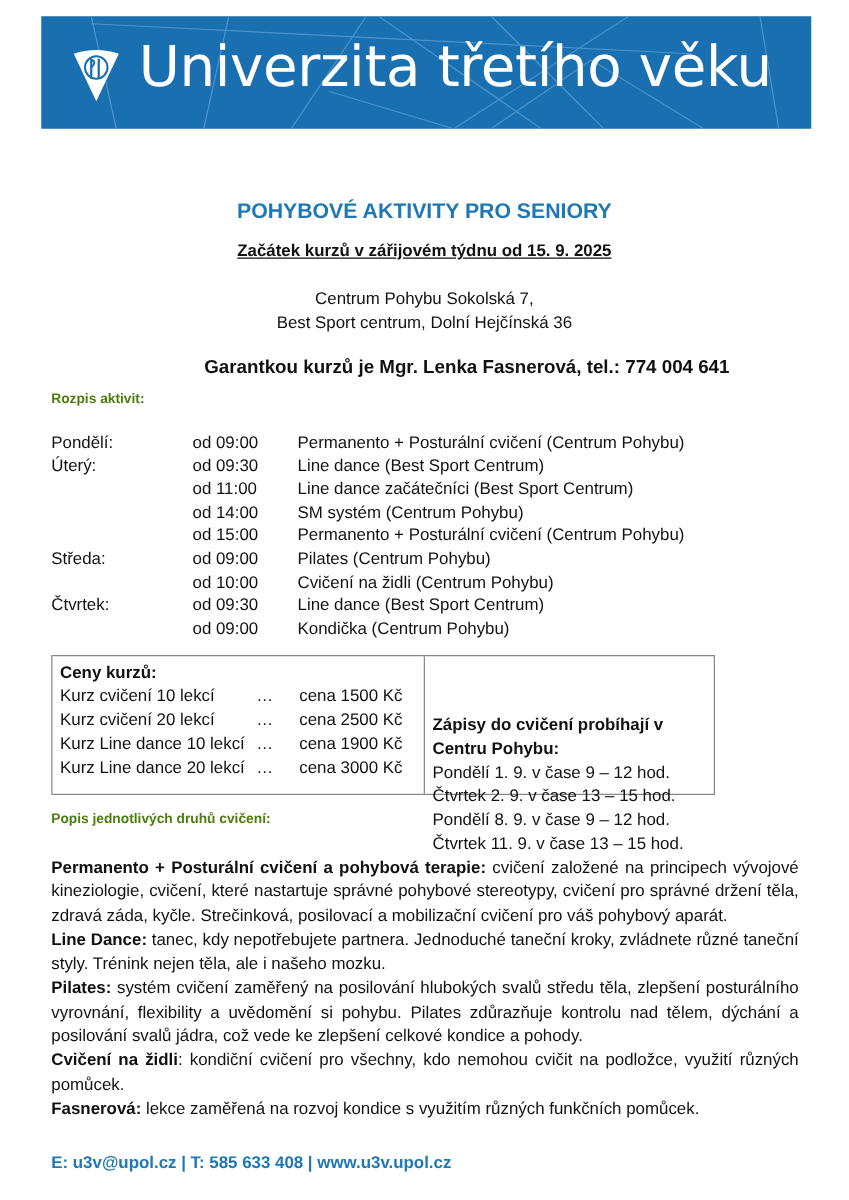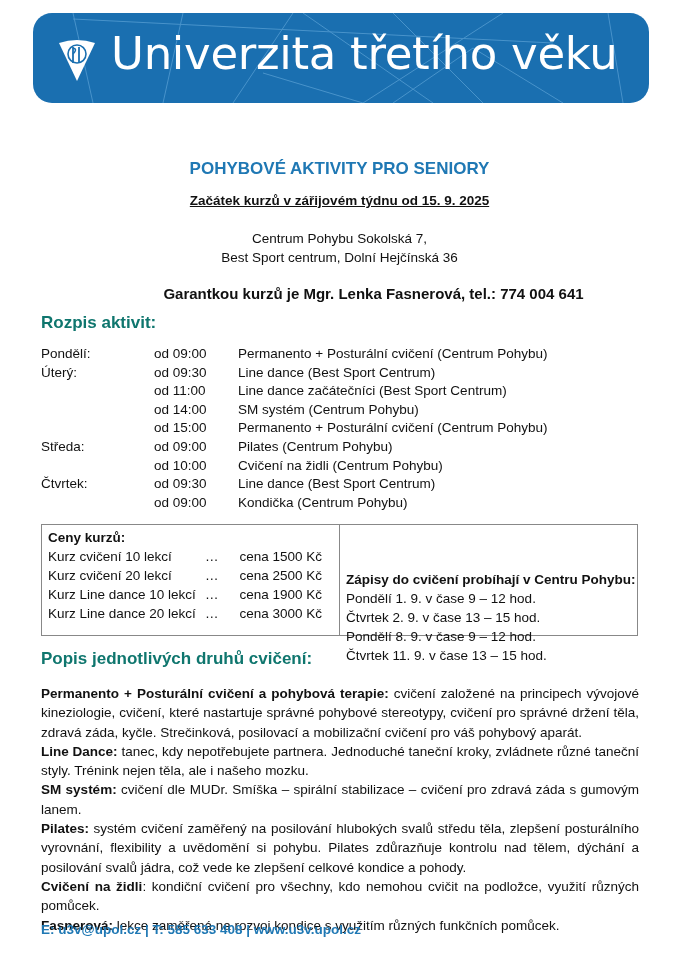--- a/index.html
+++ b/index.html
@@ -9,21 +9,20 @@
       color: #111111;
       position: relative;
       overflow: hidden;
     }
     .banner {
       position: absolute;
       left: 33px; top: 13px;
       width: 616px; height: 90px;
       background: #1a6fb0;
       overflow: hidden;
-      border-radius: 19px;
     }
     .banner svg.lines { position: absolute; left: 0; top: 0; }
     .banner .logo {
       position: absolute; left: 24px; top: 26px;
       width: 40px; height: 44px;
     }
     .banner .title {
       position: absolute; left: 78px; top: 14px;
       font-family: "DejaVu Sans", sans-serif;
       font-size: 45px;
@@ -54,36 +53,36 @@
     }
     .guarantor {
       position: absolute; left: 0; width: 651px; top: 285px;
       text-align: center;
       font-weight: bold;
       font-size: 15px;
       margin-left: 48px;
     }
     .section-heading {
       position: absolute; left: 41px;
-      color: #0f766e;
-      font-weight: bold;
-      font-size: 17px;
+      color: #4d7c0f;
+      font-weight: bold;
+      font-size: 11px;
     }
     .schedule {
       position: absolute; left: 41px; top: 346px;
       font-size: 13.5px;
     }
     .schedule .row { height: 18.6px; position: relative; white-space: nowrap; }
     .schedule .day { position: absolute; left: 0; }
     .schedule .time { position: absolute; left: 113px; text-align: right; }
     .schedule .activity { position: absolute; left: 197px; }
 
     .info-table {
       position: absolute; left: 41px; top: 524px;
-      width: 597px; height: 112px;
+      width: 531px; height: 112px;
       border: 1px solid #888888;
       display: flex;
     }
     .info-table .col-left {
       width: 298px; border-right: 1px solid #888888;
       padding: 3px 0 0 6px;
       font-size: 13.5px; line-height: 19px;
     }
     .info-table .col-right {
       flex: 1;
@@ -230,19 +229,18 @@
     <div>Pondělí 8. 9. v čase 9 – 12 hod.</div>
     <div>Čtvrtek 11. 9. v čase 13 – 15 hod.</div>
   </div>
 </div>
 
 <div class="section-heading" style="top:649px;text-align:center;">Popis jednotlivých druhů cvičení:</div>
 
 <div class="descriptions">
   <p><b>Permanento + Posturální cvičení a pohybová terapie:</b><span> cvičení založené na principech vývojové kineziologie, cvičení, které nastartuje správné pohybové stereotypy, cvičení pro správné držení těla, zdravá záda, kyčle. Strečinková, posilovací a mobilizační cvičení pro váš pohybový aparát.</span></p>
   <p><b>Line Dance:</b><span> tanec, kdy nepotřebujete partnera. Jednoduché taneční kroky, zvládnete různé taneční styly. Trénink nejen těla, ale i našeho mozku.</span></p>
-  <p><b>SM systém:</b><span> cvičení dle MUDr. Smíška – spirální stabilizace – cvičení pro zdravá záda s gumovým lanem.</span></p>
   <p><b>Pilates:</b><span> systém cvičení zaměřený na posilování hlubokých svalů středu těla, zlepšení posturálního vyrovnání, flexibility a uvědomění si pohybu. Pilates zdůrazňuje kontrolu nad tělem, dýchání a posilování svalů jádra, což vede ke zlepšení celkové kondice a pohody.</span></p>
   <p><b>Cvičení na židli</b><span>: kondiční cvičení pro všechny, kdo nemohou cvičit na podložce, využití různých pomůcek.</span></p>
   <p><b>Fasnerová:</b><span> lekce zaměřená na rozvoj kondice s využitím různých funkčních pomůcek.</span></p>
 </div>
 
 <div class="footer">E: u3v@upol.cz | T: 585 633 408 | www.u3v.upol.cz</div>
 
 </body></html>

